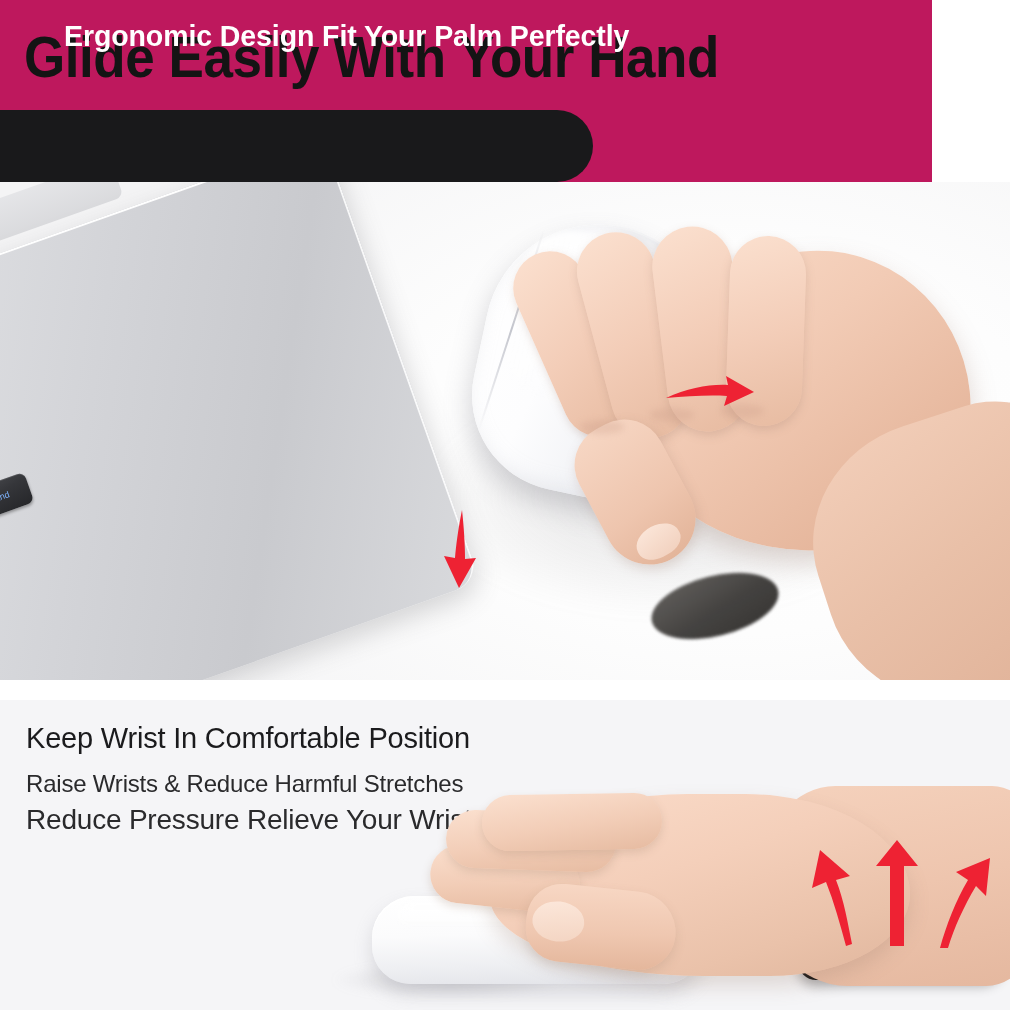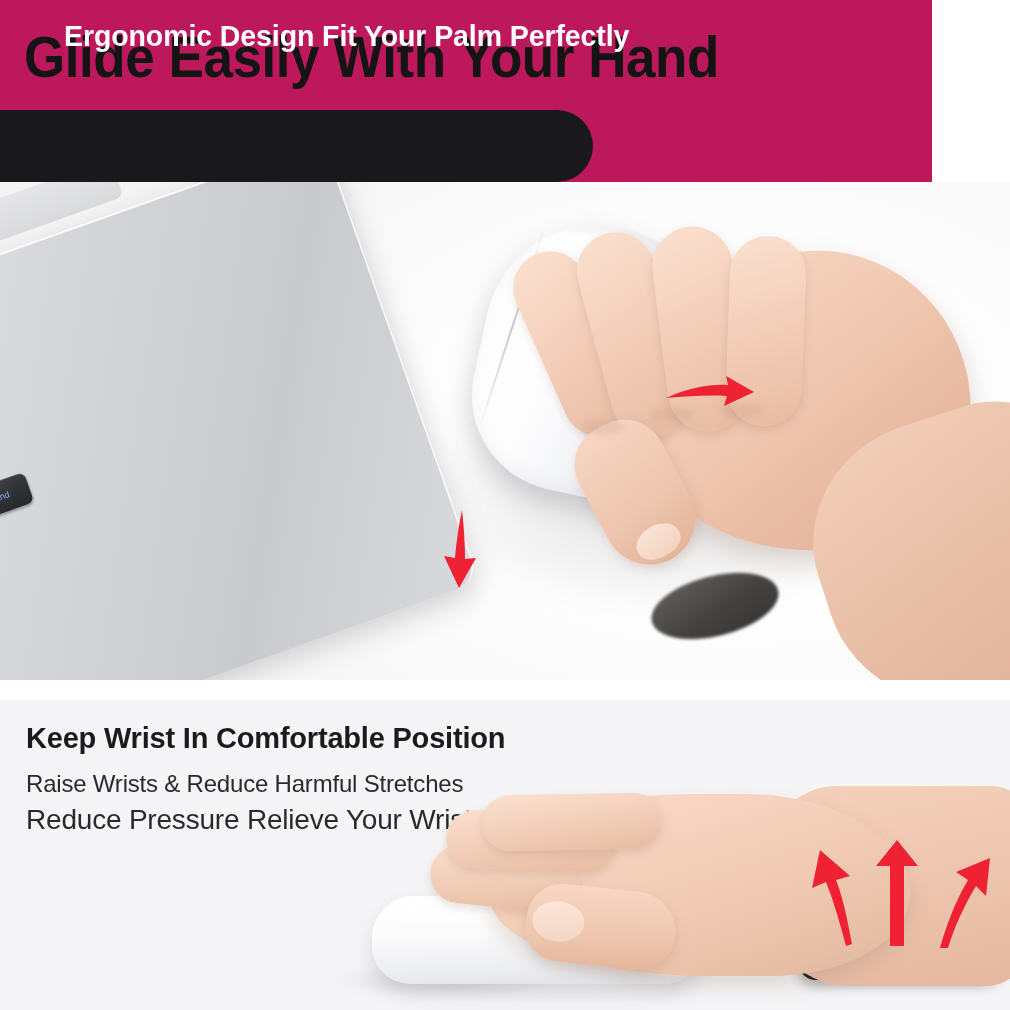--- a/index.html
+++ b/index.html
@@ -192,21 +192,21 @@
     position:absolute;left:0;top:680px;width:1010px;height:20px;background:#ffffff;
   }
 
   
   .bottom{
     position:absolute;left:0;top:700px;width:1010px;height:310px;
     background:#f5f5f7;overflow:hidden;
   }
   .b-title{
     position:absolute;left:26px;top:22px;
-    font-size:29px;font-weight:700;color:#1b1b1d;
+    font-size:29px;font-weight:400;color:#1b1b1d;
     letter-spacing:-0.2px;white-space:nowrap;
   }
   .b-line1{
     position:absolute;left:26px;top:70px;
     font-size:24px;font-weight:400;color:#2a2a2c;
     letter-spacing:-0.2px;white-space:nowrap;
   }
   .b-line2{
     position:absolute;left:26px;top:104px;
     font-size:28px;font-weight:400;color:#2a2a2c;

